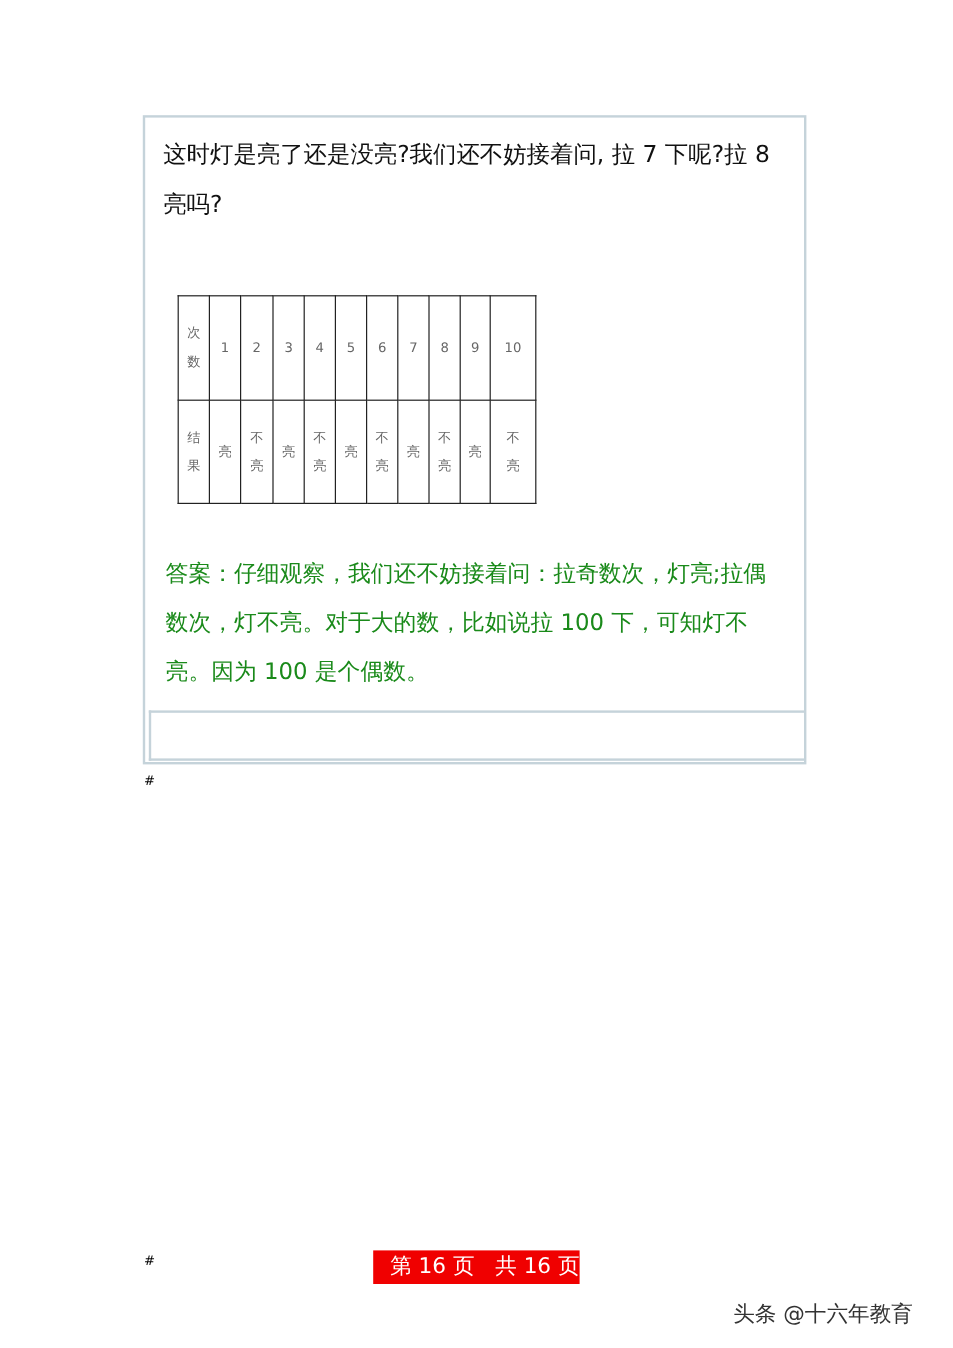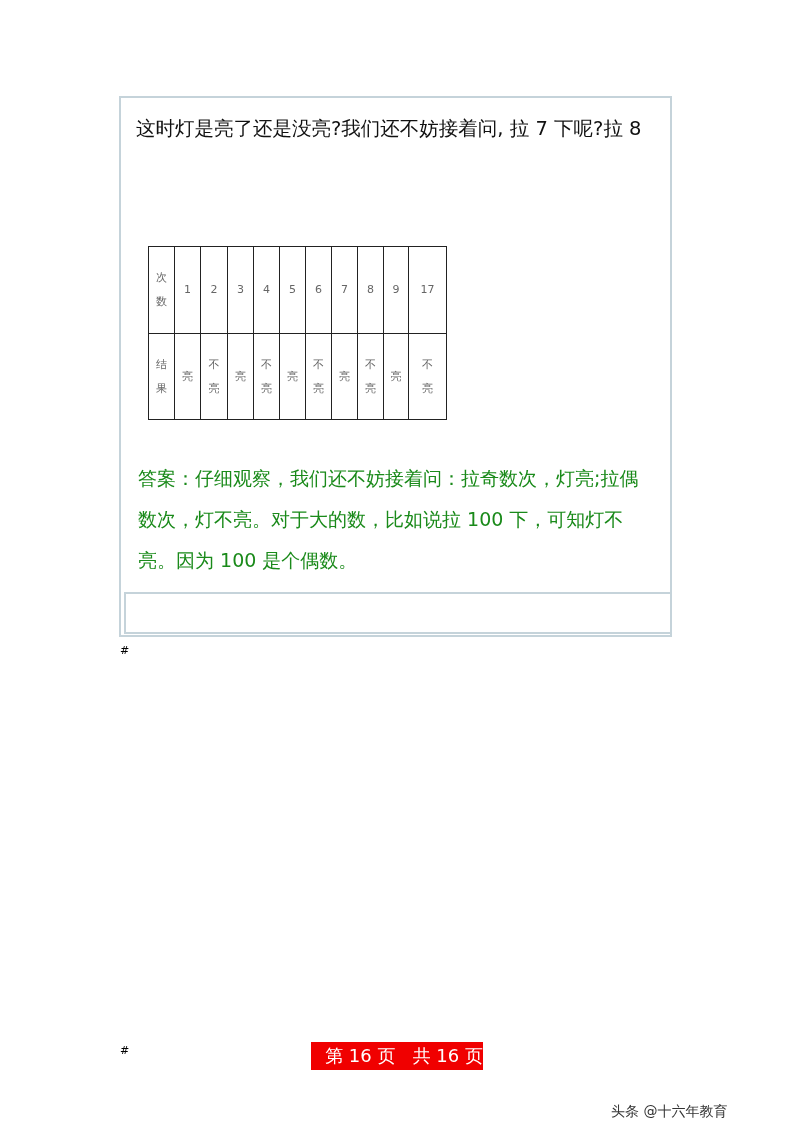--- a/index.html
+++ b/index.html
@@ -38,50 +38,50 @@
       position: absolute; left: 3px; top: 494px; width: 560px; height: 42px;
       border: 2px solid #c5d3da; box-sizing: border-box; border-right: none;
     }
     .hash { position: absolute; font-size: 11px; color: #000; }
     .page-badge {
       position: absolute; left: 311px; top: 1042px; width: 172px; height: 28px;
       background: #f00000; color: #fff; font-size: 18px; line-height: 28px;
       text-align: right; white-space: pre;
     }
     .watermark {
-      position: absolute; left: 611px; top: 1083px; font-size: 14px; color: #333;
+      position: absolute; left: 611px; top: 1083px; font-size: 18px; color: #333;
       white-space: nowrap;
-      margin-top: 20px;
     }
   </style>
 </head>
 <body>
 
 <div class="frame">
   <div class="question">
     <div>这时灯是亮了还是没亮?我们还不妨接着问, 拉 7 下呢?拉 8</div>
+    <div>亮吗?</div>
   </div>
 
   <table class="tbl">
     <tbody>
         <tr class="r1">
       <td style="width:25px" class="stack">
         <span>次</span>
             <span>数</span>
       </td>
       <td style="width:25px">1</td>
       <td style="width:26px">2</td>
       <td style="width:25px">3</td>
       <td style="width:25px">4</td>
       <td style="width:25px">5</td>
       <td style="width:25px">6</td>
       <td style="width:25px">7</td>
       <td style="width:25px">8</td>
       <td style="width:24px">9</td>
-      <td style="width:37px">17</td>
+      <td style="width:37px">10</td>
     </tr>
     <tr class="r2">
       <td class="stack">
         <span>结</span>
             <span>果</span>
       </td>
       <td class="stack">
             <span>亮</span>
           </td>
       <td class="stack">

